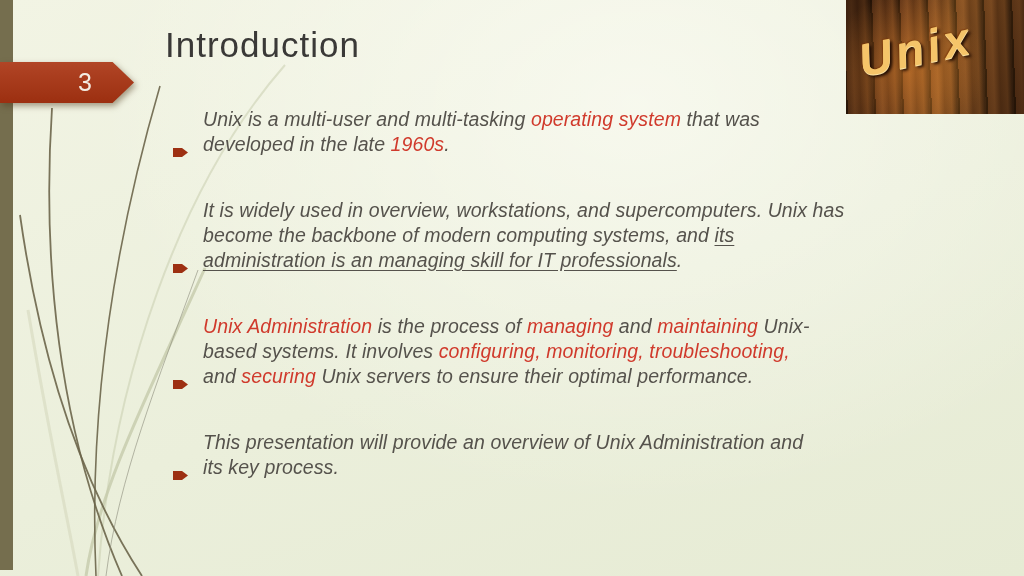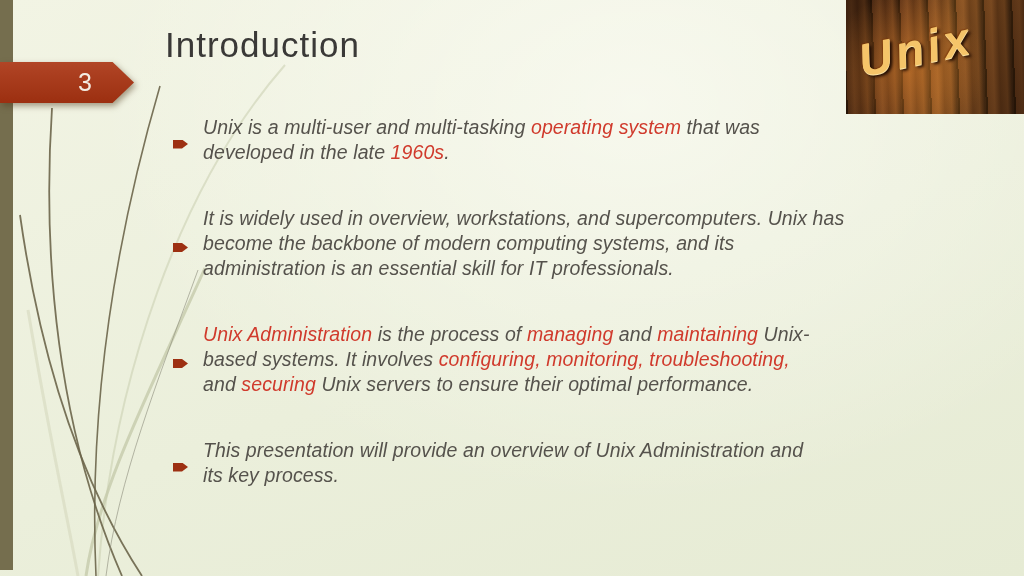--- a/index.html
+++ b/index.html
@@ -57,32 +57,32 @@
     font-weight:bold;font-style:italic;
     font-size:46px;letter-spacing:4px;line-height:1;
     color:#f5c469;
     text-shadow:0 1px 0 #fbe3a4, 2px 3px 3px rgba(25,8,0,.9), -1px -1px 1px rgba(120,50,0,.55);
   }
   
   .bullets{
     position:absolute;left:173px;top:99px;width:700px;
     list-style:none;margin:0;padding:0;
   }
-  .bullet{display:flex;align-items:center;margin:16px 0 41px 0;}
+  .bullet{display:flex;align-items:flex-end;margin:8px 0 41px 0;}
   .marker{
     flex:none;width:15px;height:9px;margin:8px 15px 0 0;
     background:#9d3012;
     clip-path:polygon(0 0, 60% 0, 100% 50%, 60% 100%, 0 100%);
   }
   .btext{
     margin:0;font-style:italic;font-size:19.5px;line-height:25px;
     color:#55524c;letter-spacing:.1px;
   }
   .s-red{color:#d03a2c;}
-  .s-underline{text-underline-offset:3px;}
+  .s-underline{text-decoration:underline;text-underline-offset:3px;}
 </style>
 </head>
 <body>
 
 <div class="slide">
 
   <svg class="curves" viewBox="0 0 380 576" aria-hidden="true">
     <path d="M 285 65 C 180 185, 112 380, 98 576" fill="none" stroke="#c9cdae" stroke-width="2" opacity="0.55"></path>
     <path d="M 205 268 C 150 390, 98 490, 86 576" fill="none" stroke="#c6cbab" stroke-width="3" opacity="0.8"></path>
     <path d="M 28 310 C 48 430, 66 510, 78 576" fill="none" stroke="#d8dcc2" stroke-width="3" opacity="0.7"></path>
@@ -106,21 +106,21 @@
     <span class="unix-word">Unix</span>
   </div>
 
   <ul class="bullets" id="bullet-list">
       <li class="bullet">
         <span class="marker"></span>
         <p class="btext"><span class="s-plain">Unix is a multi-user and multi-tasking </span><span class="s-red">operating system</span><span class="s-plain"> that was</span><br><span class="s-plain">developed in the late </span><span class="s-red">1960s</span><span class="s-plain">.</span></p>
       </li>
       <li class="bullet">
         <span class="marker"></span>
-        <p class="btext"><span class="s-plain">It is widely used in overview,  workstations, and supercomputers. Unix has</span><br><span class="s-plain">become the backbone of modern computing systems, and </span><span class="s-underline">its</span><br><span class="s-underline">administration is an essential skill for IT professionals</span><span class="s-plain">.</span></p>
+        <p class="btext"><span class="s-plain">It is widely used in overview,  workstations, and supercomputers. Unix has</span><br><span class="s-plain">become the backbone of modern computing systems, and </span><span class="s-underline">its</span><br><span class="s-underline">administration is an managing skill for IT professionals</span><span class="s-plain">.</span></p>
       </li>
       <li class="bullet">
         <span class="marker"></span>
         <p class="btext"><span class="s-red">Unix Administration</span><span class="s-plain"> is the process of </span><span class="s-red">managing</span><span class="s-plain"> and </span><span class="s-red">maintaining</span><span class="s-plain"> Unix-</span><br><span class="s-plain">based systems. It involves </span><span class="s-red">configuring,</span><span class="s-plain"> </span><span class="s-red">monitoring,</span><span class="s-plain"> </span><span class="s-red">troubleshooting,</span><br><span class="s-plain">and </span><span class="s-red">securing</span><span class="s-plain"> Unix servers to ensure their optimal performance.</span></p>
       </li>
       <li class="bullet">
         <span class="marker"></span>
         <p class="btext"><span class="s-plain">This presentation will provide an overview of Unix Administration and</span><br><span class="s-plain">its key process.</span></p>
       </li>
     </ul>

